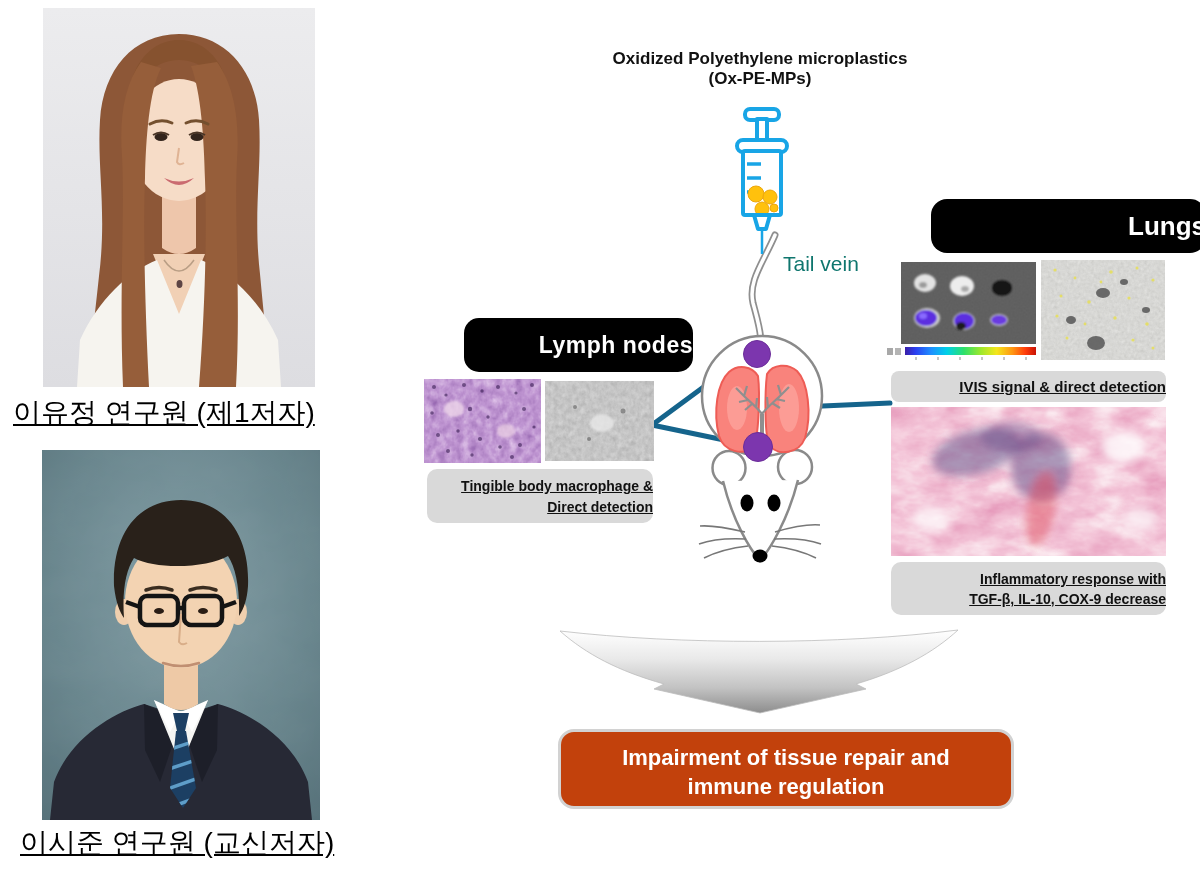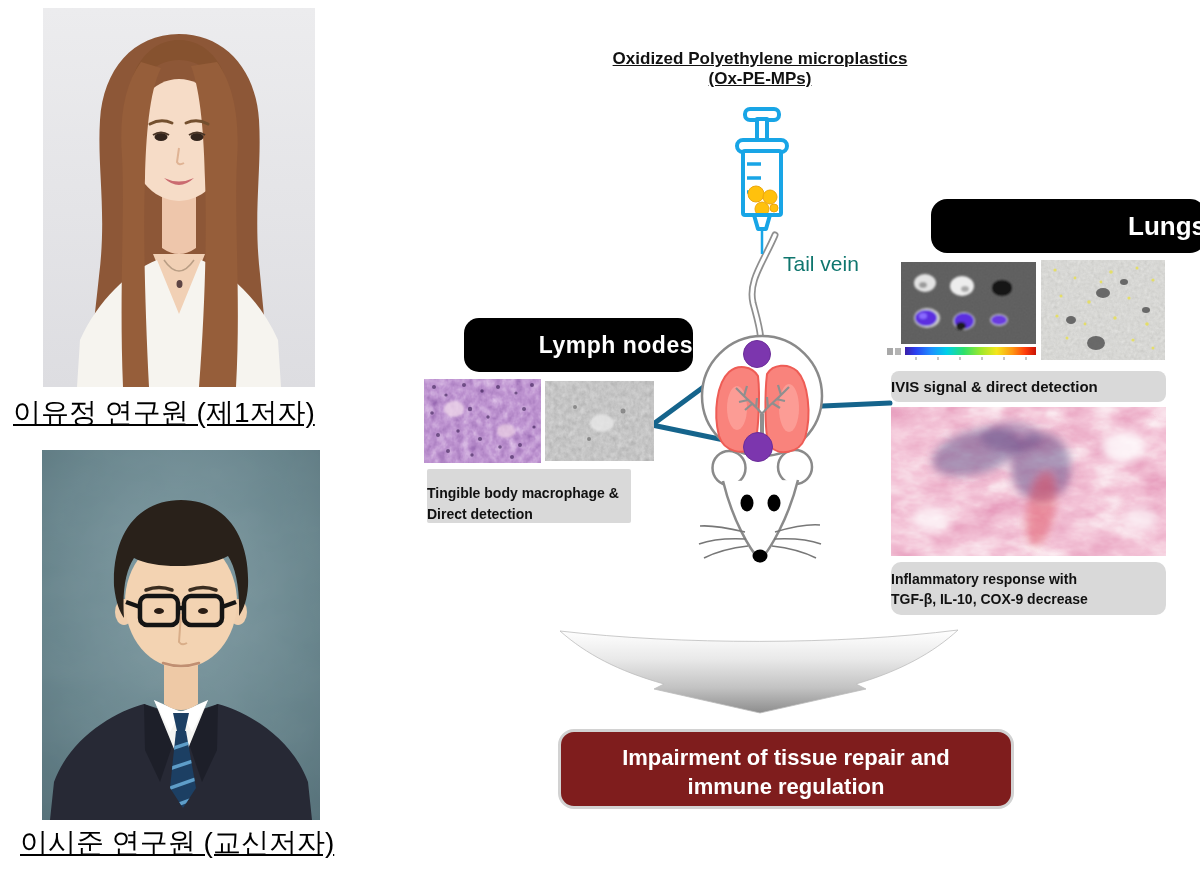--- a/index.html
+++ b/index.html
@@ -7,47 +7,47 @@
          font-family:"Liberation Sans","DejaVu Sans",sans-serif;}
   
   .photo{position:absolute;overflow:hidden;}
   .photo1{left:43px;top:8px;width:272px;height:379px;}
   .photo2{left:42px;top:450px;width:278px;height:370px;}
   .kcap{position:absolute;font-size:28px;color:#000;white-space:nowrap;text-decoration:underline;}
   .kcap1{left:13px;top:394px;}
   .kcap2{left:20px;top:824px;}
   
   .fig-title{position:absolute;left:570px;top:49px;width:380px;text-align:center;
-             font-weight:bold;font-size:17px;line-height:20px;color:#111;text-decoration:underline;}
+             font-weight:bold;font-size:17px;line-height:20px;color:#111;}
   .tailvein{position:absolute;left:783px;top:252px;font-size:21px;color:#0f766e;}
   
   .banner{position:absolute;background:#000000;color:#fff;font-weight:bold;text-align:right;margin-left:40px;}
   .banner-lymph{left:424px;top:318px;width:229px;height:54px;border-radius:15px;
                 font-size:23px;line-height:54px;letter-spacing:.5px;}
   .banner-lungs{left:891px;top:199px;width:275px;height:54px;border-radius:16px;
                 font-size:26px;line-height:54px;}
   
-  .gcap{position:absolute;background:#d9d9d9;color:#111;font-weight:bold;text-align:left;}
-  .gcap-lymph{left:427px;top:469px;width:204px;height:54px;border-radius:2px;
-              font-size:14px;line-height:21px;padding-top:14px;box-sizing:border-box;}
+  .gcap{position:absolute;background:#d9d9d9;color:#111;font-weight:bold;text-align:right;text-decoration:underline;}
+  .gcap-lymph{left:427px;top:469px;width:226px;height:54px;border-radius:10px;
+              font-size:14px;line-height:21px;padding-top:7px;box-sizing:border-box;}
   .gcap-ivis{left:891px;top:371px;width:275px;height:31px;border-radius:8px;
              font-size:15px;line-height:31px;}
   .gcap-inflam{left:891px;top:562px;width:275px;height:53px;border-radius:10px;
                font-size:14px;line-height:20px;padding-top:7px;box-sizing:border-box;}
   
   .imgbox{position:absolute;overflow:hidden;}
   .img-lymph-purple{left:424px;top:379px;width:117px;height:84px;}
   .img-lymph-gray{left:545px;top:381px;width:109px;height:80px;}
   .img-ivis{left:901px;top:262px;width:135px;height:82px;}
   .img-colorbar{left:886px;top:344px;width:152px;height:18px;}
   .img-micro-yellow{left:1041px;top:260px;width:124px;height:100px;}
   .img-histology{left:891px;top:407px;width:275px;height:149px;}
   
   .conclusion{position:absolute;left:558px;top:729px;width:456px;height:80px;
-              background:#7f1d1d;border:3px solid #d2d2d2;border-radius:16px;
+              background:#c2410c;border:3px solid #d2d2d2;border-radius:16px;
               color:#fff;font-weight:bold;font-size:22px;line-height:29px;
               text-align:center;padding-top:11px;box-sizing:border-box;}
   .overlay{position:absolute;left:0;top:0;pointer-events:none;}
   svg{display:block;}
 </style>
 </head>
 <body>
 
 <div class="stage">
 

